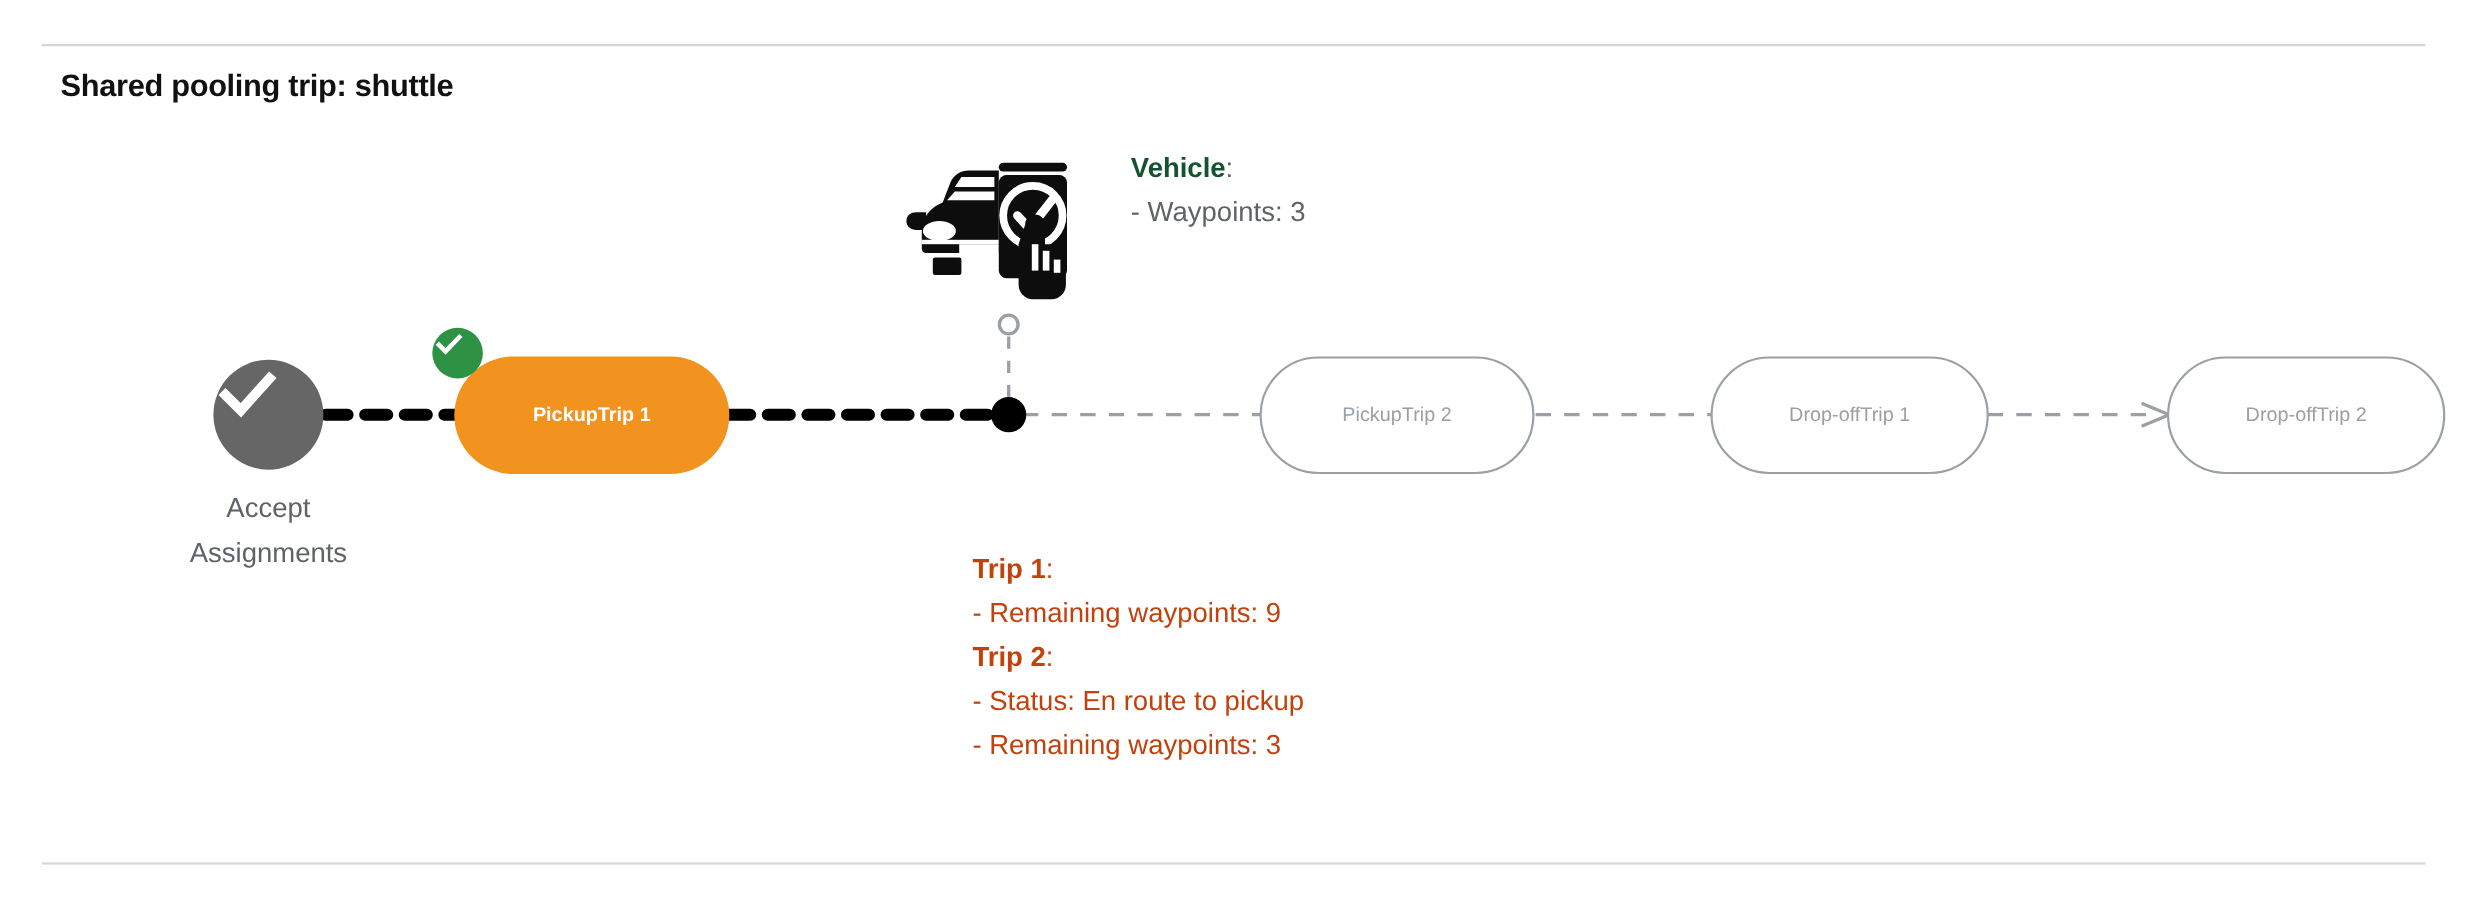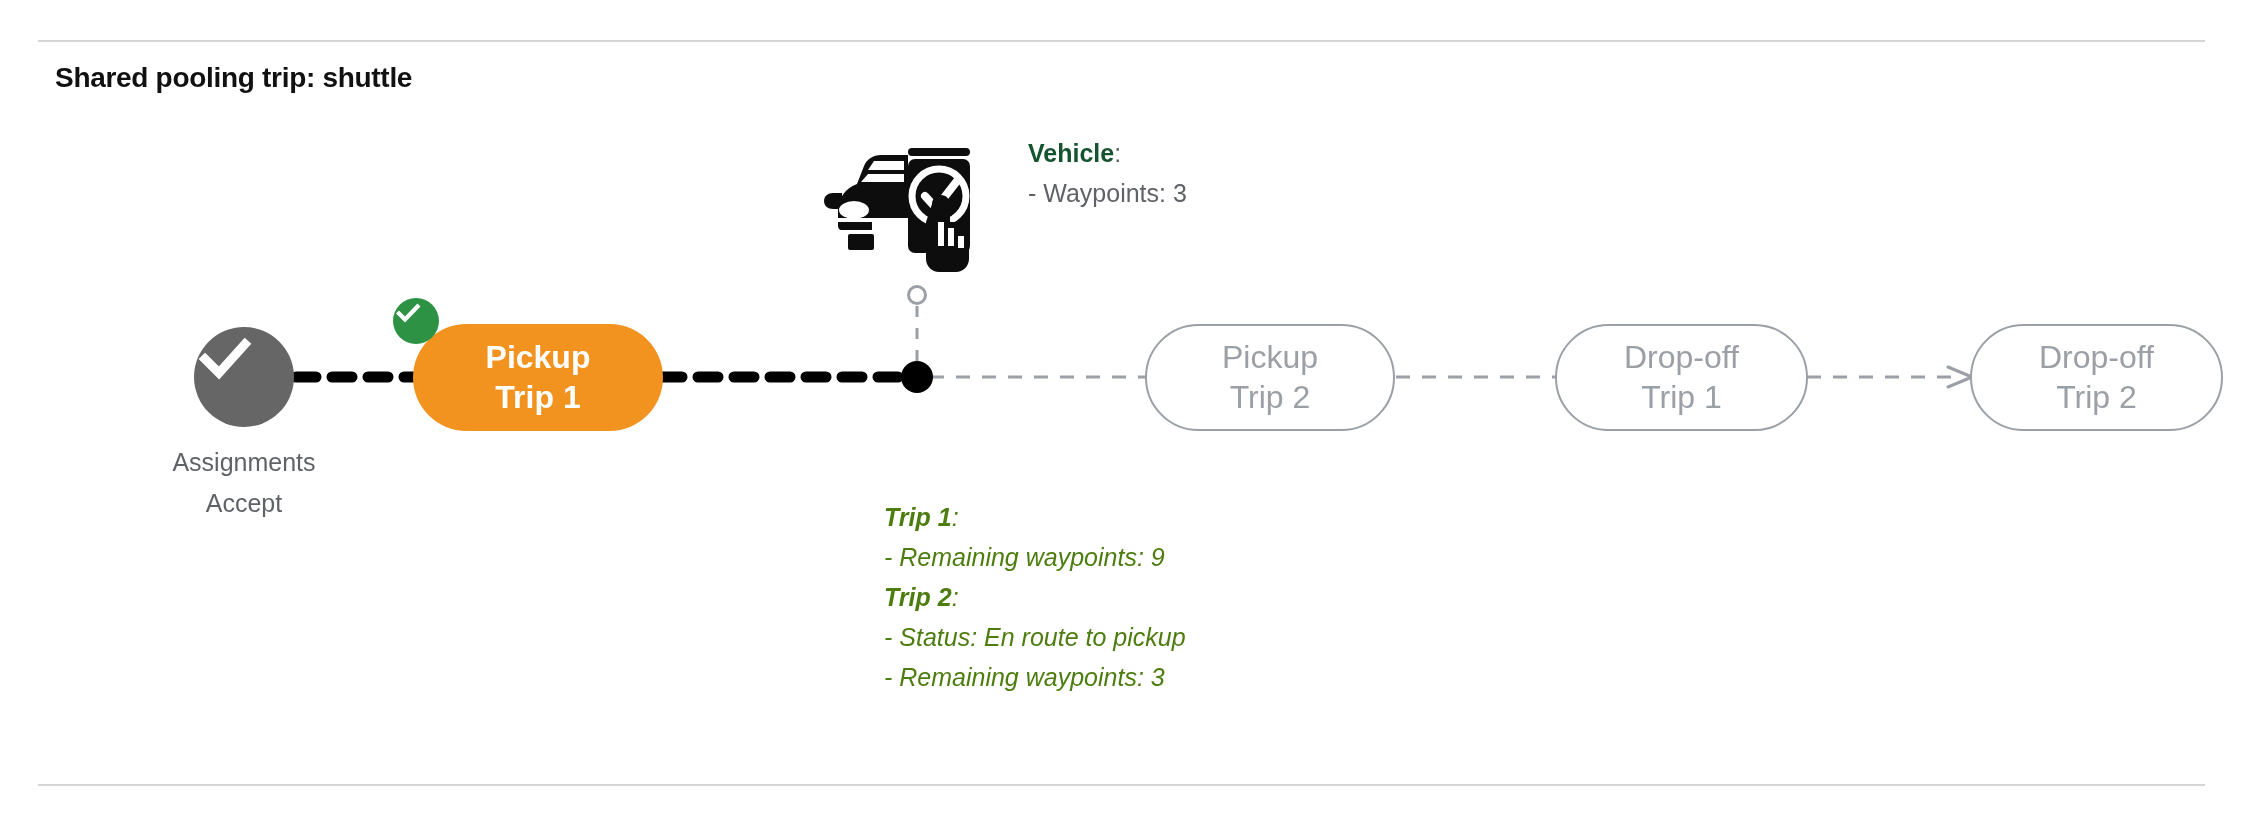--- a/index.html
+++ b/index.html
@@ -66,24 +66,24 @@
     line-height: 41px;
     color: #5f6368;
   }
 
   
   .pill {
     position: absolute;
     height: 107px;
     border-radius: 54px;
     display: flex;
-    flex-direction: column;
+    flex-direction: row;
     align-items: center;
     justify-content: center;
-    font-size: 32px;
+    font-size: 18px;
     line-height: 1.22;
     text-align: center;
   }
   .pill.active {
     background: #f3931f;
     color: #ffffff;
     font-weight: bold;
   }
   .pill.pending {
     background: #ffffff;
@@ -123,23 +123,22 @@
   }
   .vehicle-info .k { font-weight: bold; color: #14532d; }
 
   
   .trips-info {
     position: absolute;
     left: 884px;
     top: 497px;
     font-size: 25px;
     line-height: 40px;
-    color: #4d7c0f;
+    color: #c2410c;
     white-space: nowrap;
-    font-style: italic;
   }
   .trips-info .k { font-weight: bold; }
   .trips-info .row { display: block; }
 </style>
 </head>
 <body>
 
 <div class="divider top"></div>
 <div class="divider bottom"></div>
 
@@ -164,22 +163,22 @@
     <circle cx="917" cy="295" r="8.5" fill="none" stroke="#9aa0a6" stroke-width="3"></circle>
     <circle cx="917" cy="377" r="16" fill="#000000"></circle>
   </svg>
 
   <div class="accept-node">
     <svg width="62" height="62" viewBox="0 0 62 62">
       <path d="M11 32 L25 46 L51 17" fill="none" stroke="#ffffff" stroke-width="9" stroke-linecap="square" stroke-linejoin="miter"></path>
     </svg>
   </div>
   <div class="accept-label">
+    <div>Accept</div>
     <div>Assignments</div>
-    <div>Accept</div>
   </div>
 
   <div class="badge-check" style="left:393px; top:298px;">
     <svg width="30" height="30" viewBox="0 0 30 30">
       <path d="M6 15.5 L12 21.5 L24.5 8.5" fill="none" stroke="#ffffff" stroke-width="4.2" stroke-linecap="square" stroke-linejoin="miter"></path>
     </svg>
   </div>
   <div class="pill active" style="left:413px; top:324px; width:250px;">
     <span>Pickup</span>
     <span>Trip 1</span>

